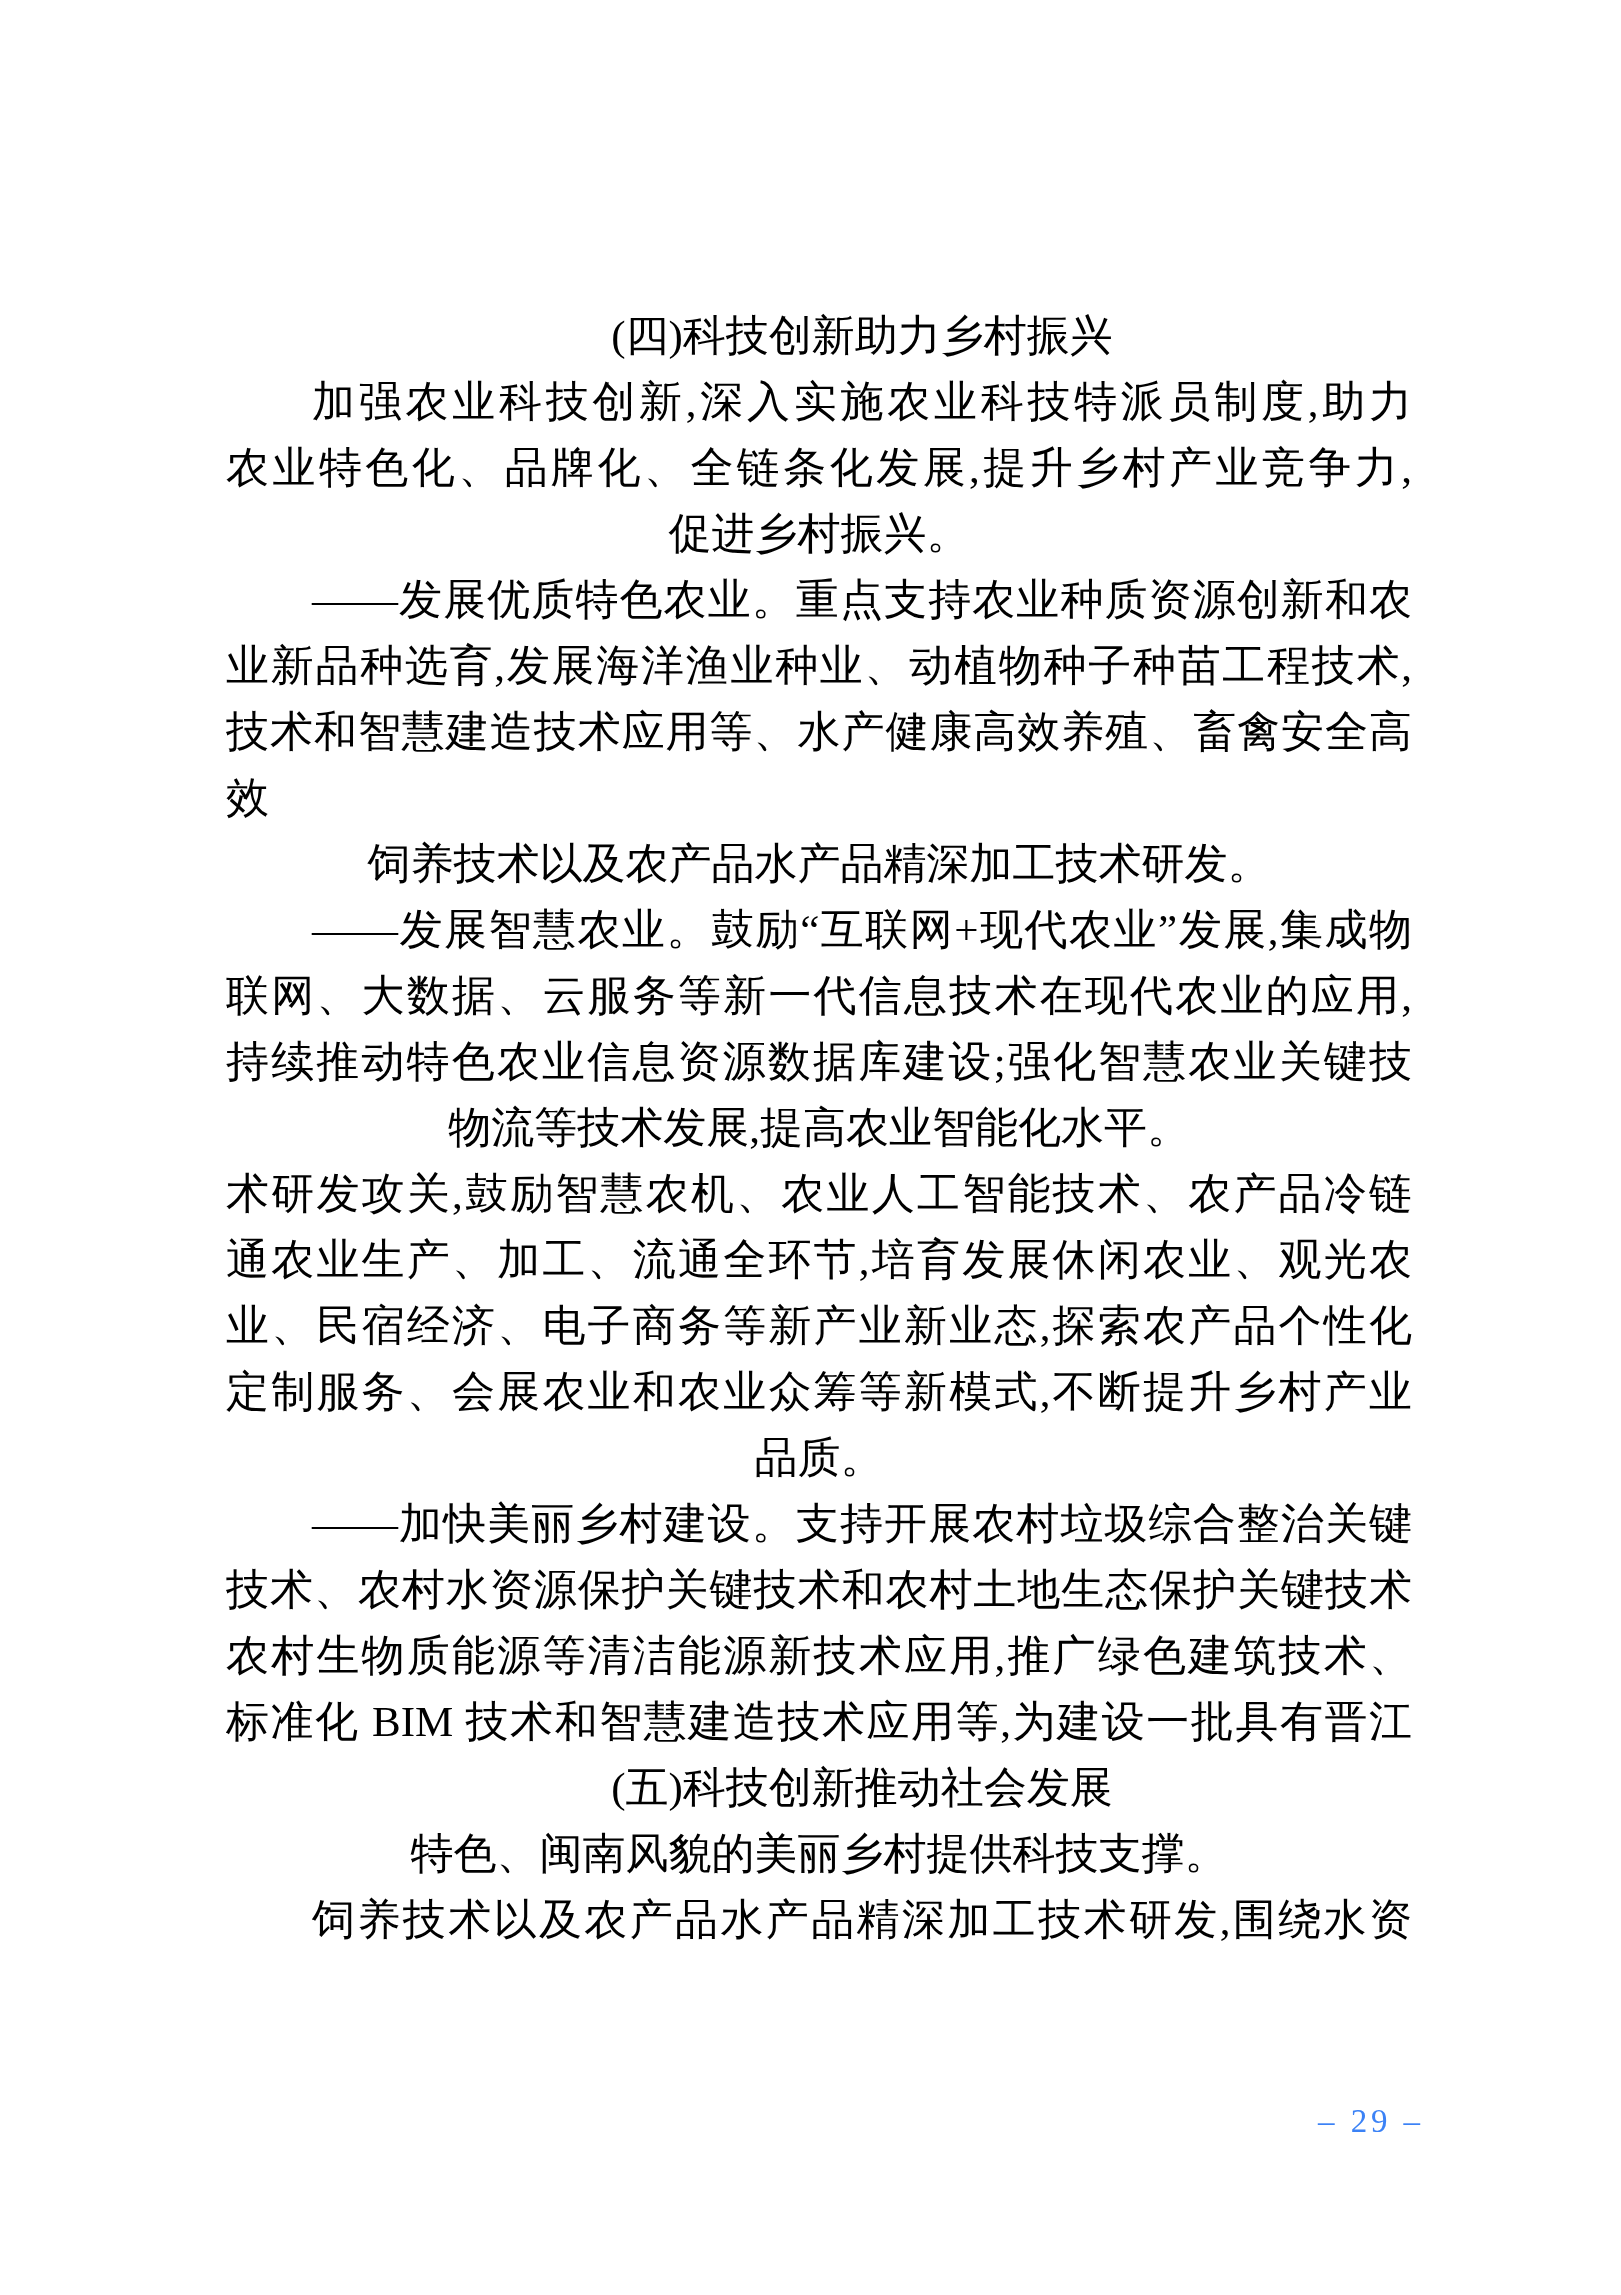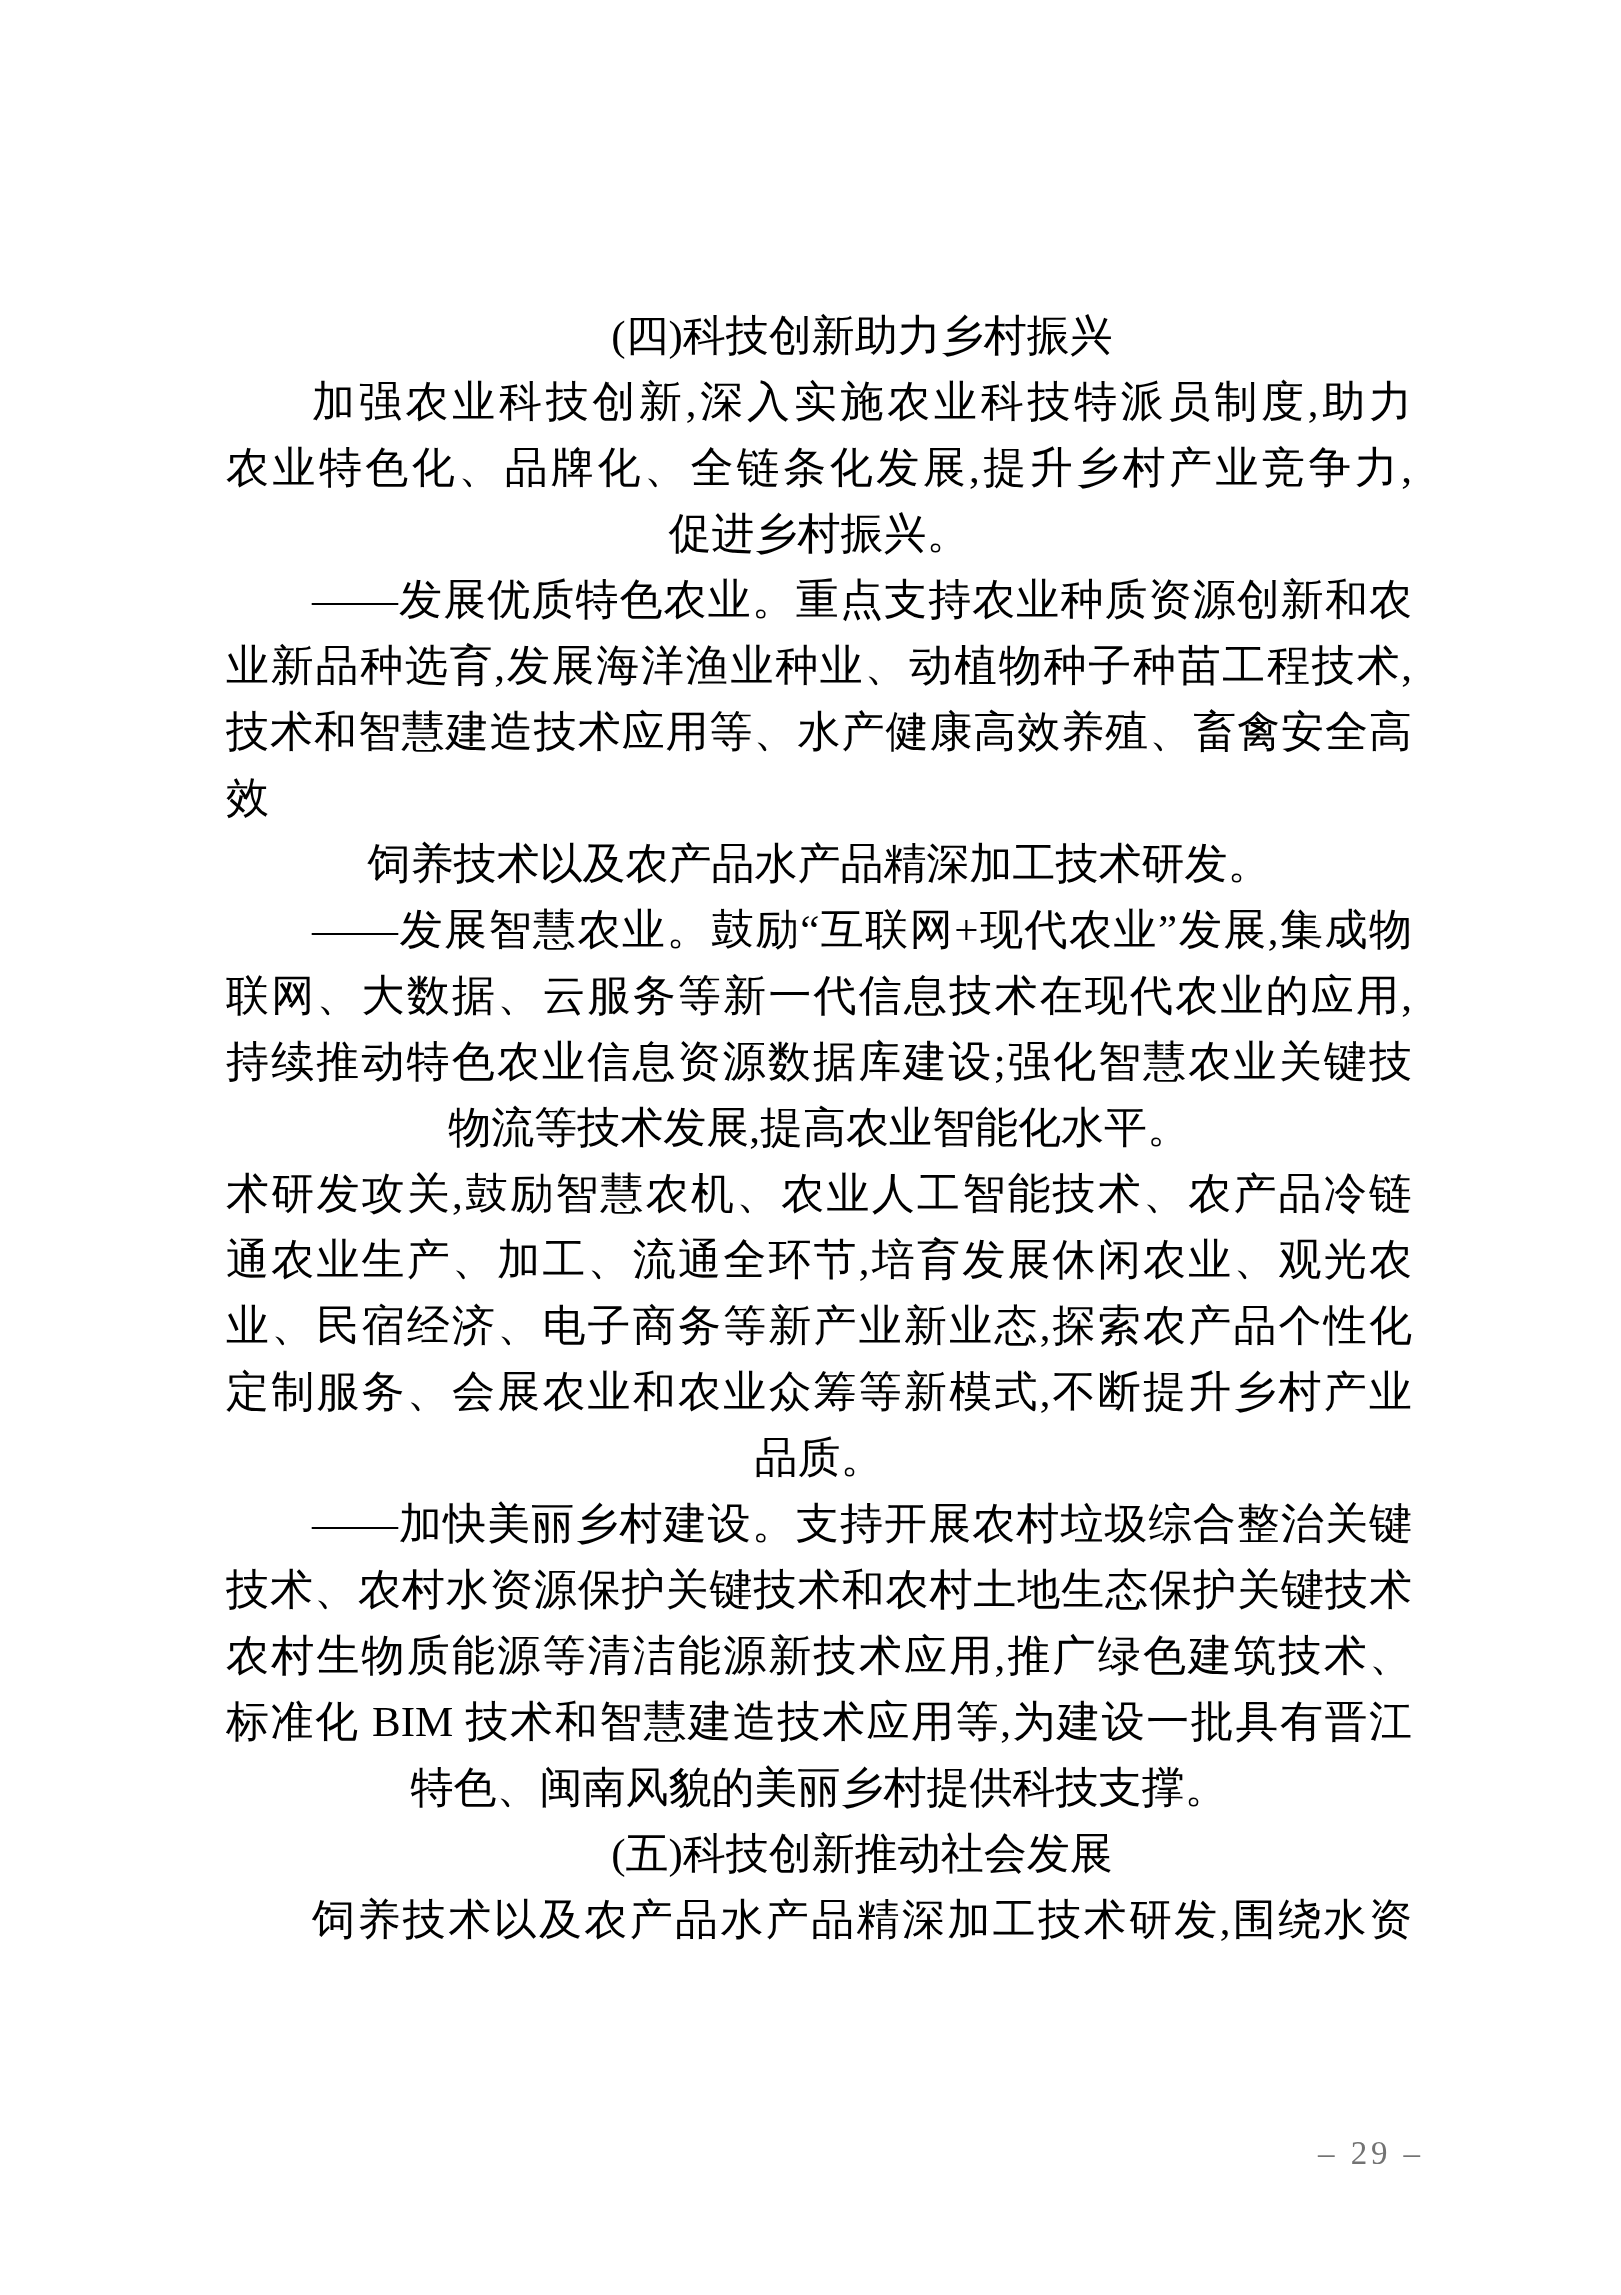--- a/index.html
+++ b/index.html
@@ -37,22 +37,21 @@
   .line.heading {
     font-weight: 400;
   }
   .page-number {
     position: absolute;
     top: 2100px;
     right: 197px;
     font-size: 33px;
     line-height: 42px;
     letter-spacing: 3.9px;
-    color: #737373;
-    margin-top: 32px;
+    color: #3b82f6;
   }
 </style>
 </head>
 <body>
 
 <div class="page">
   <div class="text-block" id="lines-container">
       <div class="line heading indent">(四)科技创新助力乡村振兴</div>
       <div class="line indent justify">加强农业科技创新,深入实施农业科技特派员制度,助力</div>
       <div class="line justify">农业特色化、品牌化、全链条化发展,提升乡村产业竞争力,</div>
@@ -67,19 +66,19 @@
       <div class="line">物流等技术发展,提高农业智能化水平。</div>
       <div class="line justify">术研发攻关,鼓励智慧农机、农业人工智能技术、农产品冷链</div>
       <div class="line justify">通农业生产、加工、流通全环节,培育发展休闲农业、观光农</div>
       <div class="line justify">业、民宿经济、电子商务等新产业新业态,探索农产品个性化</div>
       <div class="line justify">定制服务、会展农业和农业众筹等新模式,不断提升乡村产业</div>
       <div class="line">品质。</div>
       <div class="line indent justify">——加快美丽乡村建设。支持开展农村垃圾综合整治关键</div>
       <div class="line justify">技术、农村水资源保护关键技术和农村土地生态保护关键技术</div>
       <div class="line justify">农村生物质能源等清洁能源新技术应用,推广绿色建筑技术、</div>
       <div class="line justify">标准化 BIM 技术和智慧建造技术应用等,为建设一批具有晋江</div>
+      <div class="line heading indent">(五)科技创新推动社会发展</div>
       <div class="line">特色、闽南风貌的美丽乡村提供科技支撑。</div>
-      <div class="line heading indent">(五)科技创新推动社会发展</div>
       <div class="line indent justify">饲养技术以及农产品水产品精深加工技术研发,围绕水资</div>
     </div>
   <div class="page-number">– 29 –</div>
 </div>
 
 
 </body></html>

